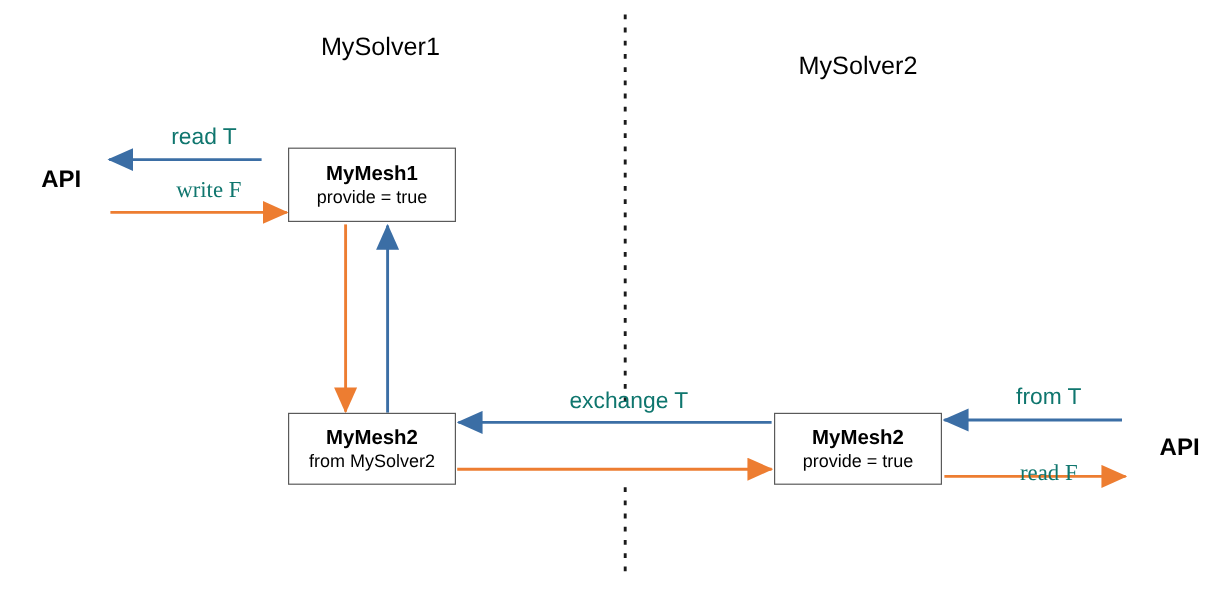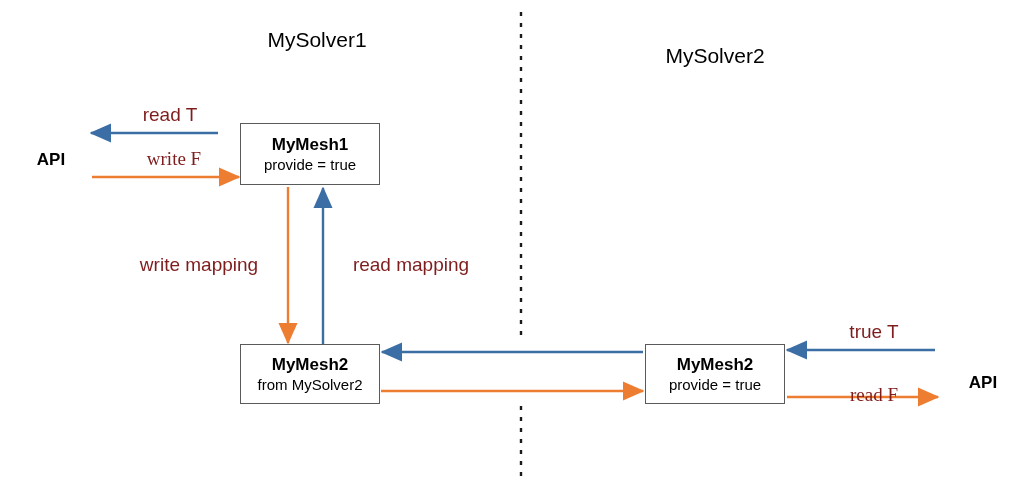--- a/index.html
+++ b/index.html
@@ -52,33 +52,32 @@
   .solver-title {
     position: absolute;
     font-size: 21px;
     font-weight: normal;
     white-space: nowrap;
     transform: translateX(-50%);
     z-index: 6;
   }
   .api-label {
     position: absolute;
-    font-size: 17px;
+    font-size: 20px;
     font-weight: bold;
     white-space: nowrap;
     transform: translateX(-50%);
     z-index: 6;
-    margin-top: 11px;
   }
   .edge-label {
     position: absolute;
     font-size: 19px;
     white-space: nowrap;
     transform: translateX(-50%);
-    color: #7f1d1d;
+    color: #0f766e;
     z-index: 6;
   }
 </style>
 </head>
 <body>
 
 <div id="canvas">
 
   <svg class="svg-layer" viewBox="0 0 1027 495" xmlns="http://www.w3.org/2000/svg">
     <defs>
@@ -132,23 +131,22 @@
 
   <div class="node-box" style="left:645px; top:344px; width:140px; height:60px;">
     <div class="node-title">MyMesh2</div>
     <div class="node-sub">provide = true</div>
   </div>
 
   <div class="edge-label" style="left:170px; top:104px;">read T</div>
 
   <div class="edge-label" style="left:174px; top:148px;font-family:Liberation Serif, serif;">write F</div>
 
-  <div class="edge-label" style="left:199px; top:254px;">write mapping</div>
-
-  <div class="edge-label" style="left:411px; top:254px;">read mapping</div>
 
 
+  <div class="edge-label" style="left:524px; top:324px;">exchange T</div>
 
-  <div class="edge-label" style="left:874px; top:321px;">true T</div>
+
+  <div class="edge-label" style="left:874px; top:321px;">from T</div>
 
   <div class="edge-label" style="left:874px; top:384px;font-family:Liberation Serif, serif;">read F</div>
 
 </div>
 
 </body></html>

